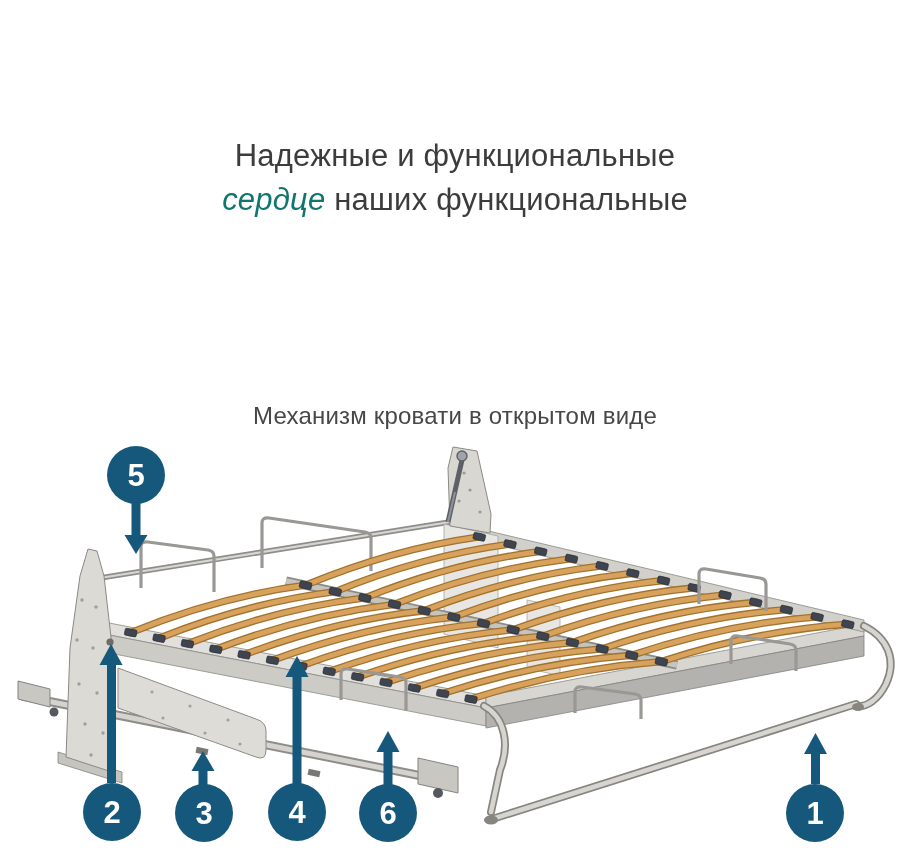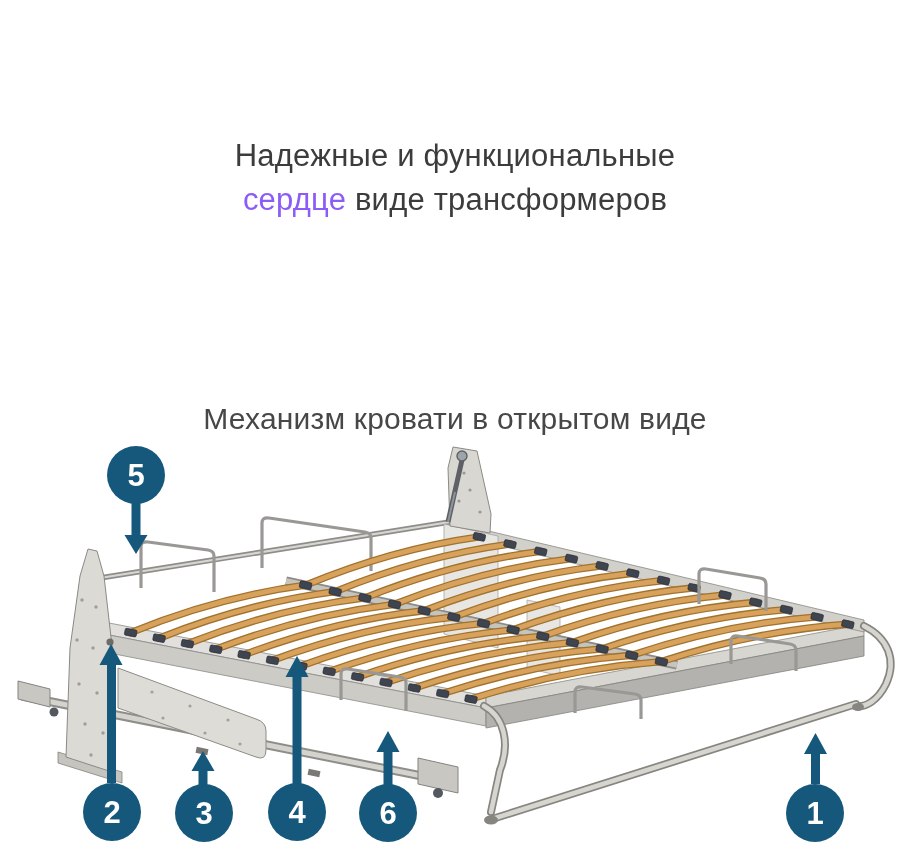--- a/index.html
+++ b/index.html
@@ -1,36 +1,36 @@
 <!DOCTYPE html>
 <html><head>
 <meta charset="utf-8">
 <style>
   html,body{margin:0;padding:0;}
   body{font-family:"Liberation Sans",sans-serif;background:#f2f2f2;}
   .stage{position:relative;width:910px;height:863px;background:#ffffff;overflow:hidden;margin:0 auto;}
   .title{position:absolute;top:134px;left:0;right:0;text-align:center;
          font-size:31px;line-height:44px;color:#3c3c3c;letter-spacing:.2px;font-weight:400;}
-  .title .red{color:#8b5cf6;}
+  .title .red{font-style:italic;color:#0f766e;}
   .subtitle{position:absolute;top:402px;left:0;right:0;text-align:center;
-            font-size:30px;color:#474747;letter-spacing:.2px;}
+            font-size:24px;color:#474747;letter-spacing:.2px;}
   svg{position:absolute;left:0;top:0;}
   .callout text{font-family:"Liberation Sans",sans-serif;font-weight:bold;font-size:31px;fill:#ffffff;}
   .guard{fill:none;stroke:#9a9894;stroke-width:3.2;stroke-linejoin:round;}
   .tube-o{fill:none;stroke:#87857f;stroke-width:8;stroke-linecap:round;}
   .tube-i{fill:none;stroke:#d7d5d0;stroke-width:4.6;stroke-linecap:round;}
 </style>
 </head>
 <body>
 
 <div class="stage">
 
   <div class="title">
     <div>Надежные и функциональные</div>
-    <div><span class="red">сердце</span> <span>виде трансформеров</span></div>
+    <div><span class="red">сердце</span> <span>наших функциональные</span></div>
   </div>
 
   <div class="subtitle">Механизм кровати в открытом виде</div>
 
   <svg id="bed-svg" width="910" height="863" viewBox="0 0 910 863">
 
     <g>
       <path d="M22,696 L452,782" stroke="#8f8d89" stroke-width="9" fill="none"></path>
       <path d="M22,696 L452,782" stroke="#d5d3ce" stroke-width="5" fill="none"></path>
       <polygon points="18,681 50,689 50,707 18,699" fill="#c9c7c2" stroke="#85837f" stroke-width="1"></polygon>

